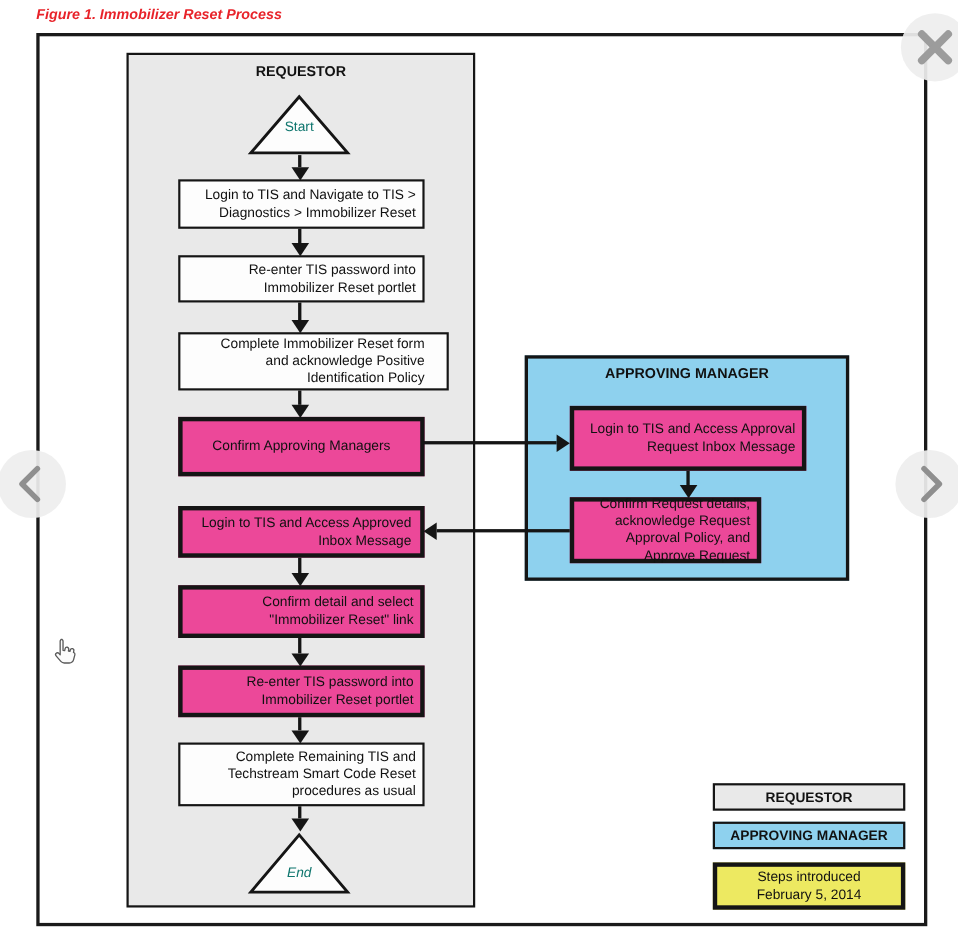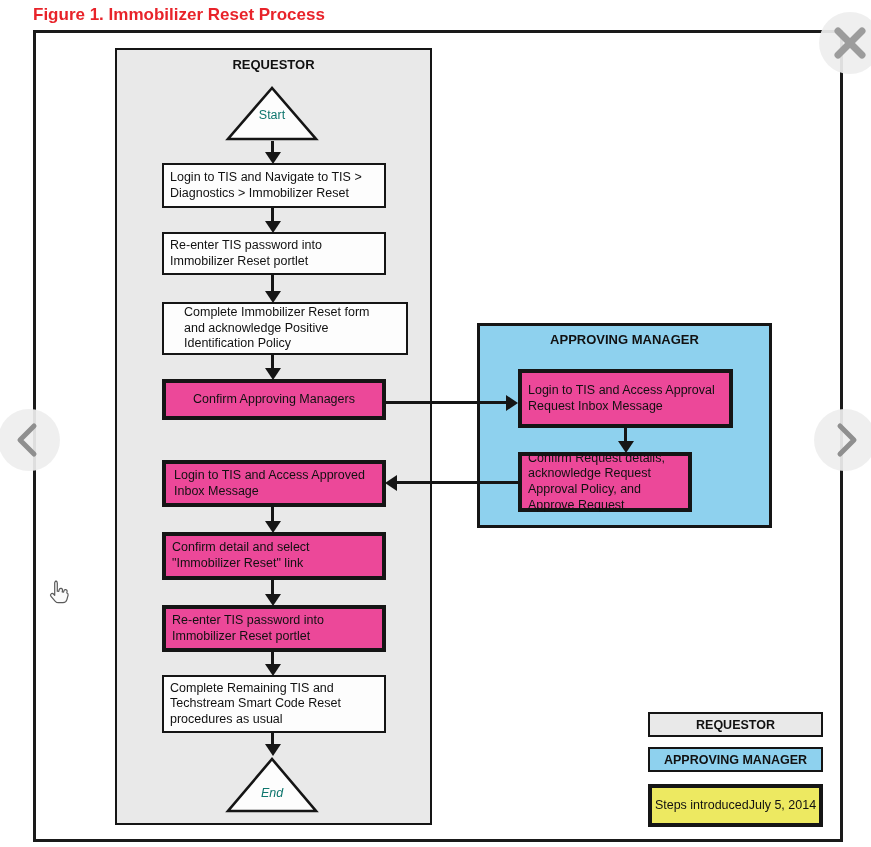--- a/index.html
+++ b/index.html
@@ -1,24 +1,24 @@
 <!DOCTYPE html>
 <html><head>
 <meta charset="utf-8">
 <style>
   html,body{margin:0;padding:0;width:871px;height:847px;background:#ffffff;overflow:hidden;
     font-family:"Liberation Sans",sans-serif;position:relative;}
   .abs{position:absolute;box-sizing:border-box;}
-  .figure-title{left:33px;top:5px;font-size:17px;font-weight:bold;color:#e8232a;white-space:nowrap;}
+  .figure-title{left:33px;top:5px;font-size:13px;font-weight:bold;color:#e8232a;white-space:nowrap;font-style:italic;}
   .canvas{left:33px;top:30px;width:810px;height:812px;border:3px solid #1a1a1a;background:#ffffff;}
   .lane{left:115px;top:48px;width:317px;height:777px;border:2px solid #151515;background:#e9e9e9;}
   .lane-title{left:115px;top:57px;width:317px;text-align:center;font-weight:bold;font-size:13px;color:#111;}
   .panel{left:477px;top:323px;width:295px;height:205px;border:3px solid #151515;background:#8ed1ee;}
   .panel-title{left:477px;top:332px;width:295px;text-align:center;font-weight:bold;font-size:13px;color:#111;}
-  .node{display:flex;align-items:center;justify-content:center;text-align:left;
+  .node{display:flex;align-items:center;justify-content:center;text-align:right;
     font-size:12.5px;line-height:1.25;color:#111;background:#fdfdfd;border:2px solid #151515;padding:2px 6px;}
   .node.new{background:#ec4899;border-width:4px;}
   .tri-label{text-align:center;font-size:12.5px;color:#0f766e;}
   .varrow{width:3px;background:#151515;}
   .varrow::after{content:'';position:absolute;left:-6.5px;top:100%;width:0;height:0;
     border-left:8px solid transparent;border-right:8px solid transparent;border-top:12px solid #151515;}
   .harrow{height:3px;background:#151515;}
   .harrow.right::after{content:'';position:absolute;left:100%;top:-6.5px;width:0;height:0;
     border-top:8px solid transparent;border-bottom:8px solid transparent;border-left:12px solid #151515;}
   .harrow.left::before{content:'';position:absolute;right:100%;top:-6.5px;width:0;height:0;
@@ -41,21 +41,21 @@
 <div class="abs lane-title">REQUESTOR</div>
 
 <svg class="abs" style="left:225px;top:85px;" width="94" height="57" viewBox="0 0 94 57">
   <polygon points="47,3 3,54 91,54" fill="#fdfdfd" stroke="#151515" stroke-width="2.6"></polygon>
 </svg>
 <div class="abs tri-label" style="left:225px;top:108px;width:94px;">Start</div>
 
 <div class="abs node" style="left:162px;top:163px;width:224px;height:45px;">Login to TIS and Navigate to TIS &gt; Diagnostics &gt; Immobilizer Reset</div>
 <div class="abs node" style="left:162px;top:232px;width:224px;height:43px;">Re-enter TIS password into Immobilizer Reset portlet</div>
 <div class="abs node" style="left:162px;top:302px;width:246px;height:53px;padding:18px 20px;">Complete Immobilizer Reset form and acknowledge Positive Identification Policy</div>
-<div class="abs node new" style="left:162px;top:379px;width:224px;height:41px;">Confirm Approving Managers</div>
+<div class="abs node new" style="left:162px;top:379px;width:224px;height:54px;">Confirm Approving Managers</div>
 <div class="abs node new" style="left:162px;top:460px;width:224px;height:47px;padding:2px 8px;">Login to TIS and Access Approved Inbox Message</div>
 <div class="abs node new" style="left:162px;top:532px;width:224px;height:48px;">Confirm detail and select "Immobilizer Reset" link</div>
 <div class="abs node new" style="left:162px;top:605px;width:224px;height:47px;">Re-enter TIS password into Immobilizer Reset portlet</div>
 <div class="abs node" style="left:162px;top:675px;width:224px;height:58px;">Complete Remaining TIS and Techstream Smart Code Reset procedures as usual</div>
 
 <svg class="abs" style="left:225px;top:756px;" width="94" height="58" viewBox="0 0 94 58">
   <polygon points="47,3 3,55 91,55" fill="#fdfdfd" stroke="#151515" stroke-width="2.6"></polygon>
 </svg>
 <div class="abs tri-label" style="left:225px;top:786px;width:94px;font-style:italic;">End</div>
 
@@ -72,23 +72,23 @@
 <div class="abs panel-title">APPROVING MANAGER</div>
 <div class="abs node new" style="left:518px;top:369px;width:215px;height:59px;">Login to TIS and Access Approval Request Inbox Message</div>
 <div class="abs node new" style="left:518px;top:452px;width:174px;height:60px;">Confirm Request details, acknowledge Request Approval Policy, and Approve Request</div>
 <div class="abs varrow" style="left:624px;top:428px;height:13px;"></div>
 
 <div class="abs harrow right" style="left:385px;top:401px;width:121px;"></div>
 <div class="abs harrow left" style="left:397px;top:481px;width:121px;"></div>
 
 <div class="abs legend bold" style="left:648px;top:712px;width:175px;height:25px;background:#e9e9e9;">REQUESTOR</div>
 <div class="abs legend bold" style="left:648px;top:747px;width:175px;height:25px;background:#8ed1ee;">APPROVING MANAGER</div>
-<div class="abs legend new" style="left:648px;top:784px;width:175px;height:43px;line-height:1.25;">
+<div class="abs legend new" style="left:648px;top:784px;width:175px;height:43px;flex-direction:column;line-height:1.25;">
   <span>Steps introduced</span>
-  <span>July 5, 2014</span>
+  <span>February 5, 2014</span>
 </div>
 
 <div class="abs circle-btn" style="left:819px;top:12px;width:62px;height:62px;">
   <svg width="62" height="62" viewBox="0 0 62 62">
     <line x1="19" y1="19" x2="43" y2="43" stroke="#9c9c9c" stroke-width="7" stroke-linecap="round"></line>
     <line x1="43" y1="19" x2="19" y2="43" stroke="#9c9c9c" stroke-width="7" stroke-linecap="round"></line>
   </svg>
 </div>
 <div class="abs circle-btn" style="left:-2px;top:409px;width:62px;height:62px;">
   <svg width="62" height="62" viewBox="0 0 62 62">

